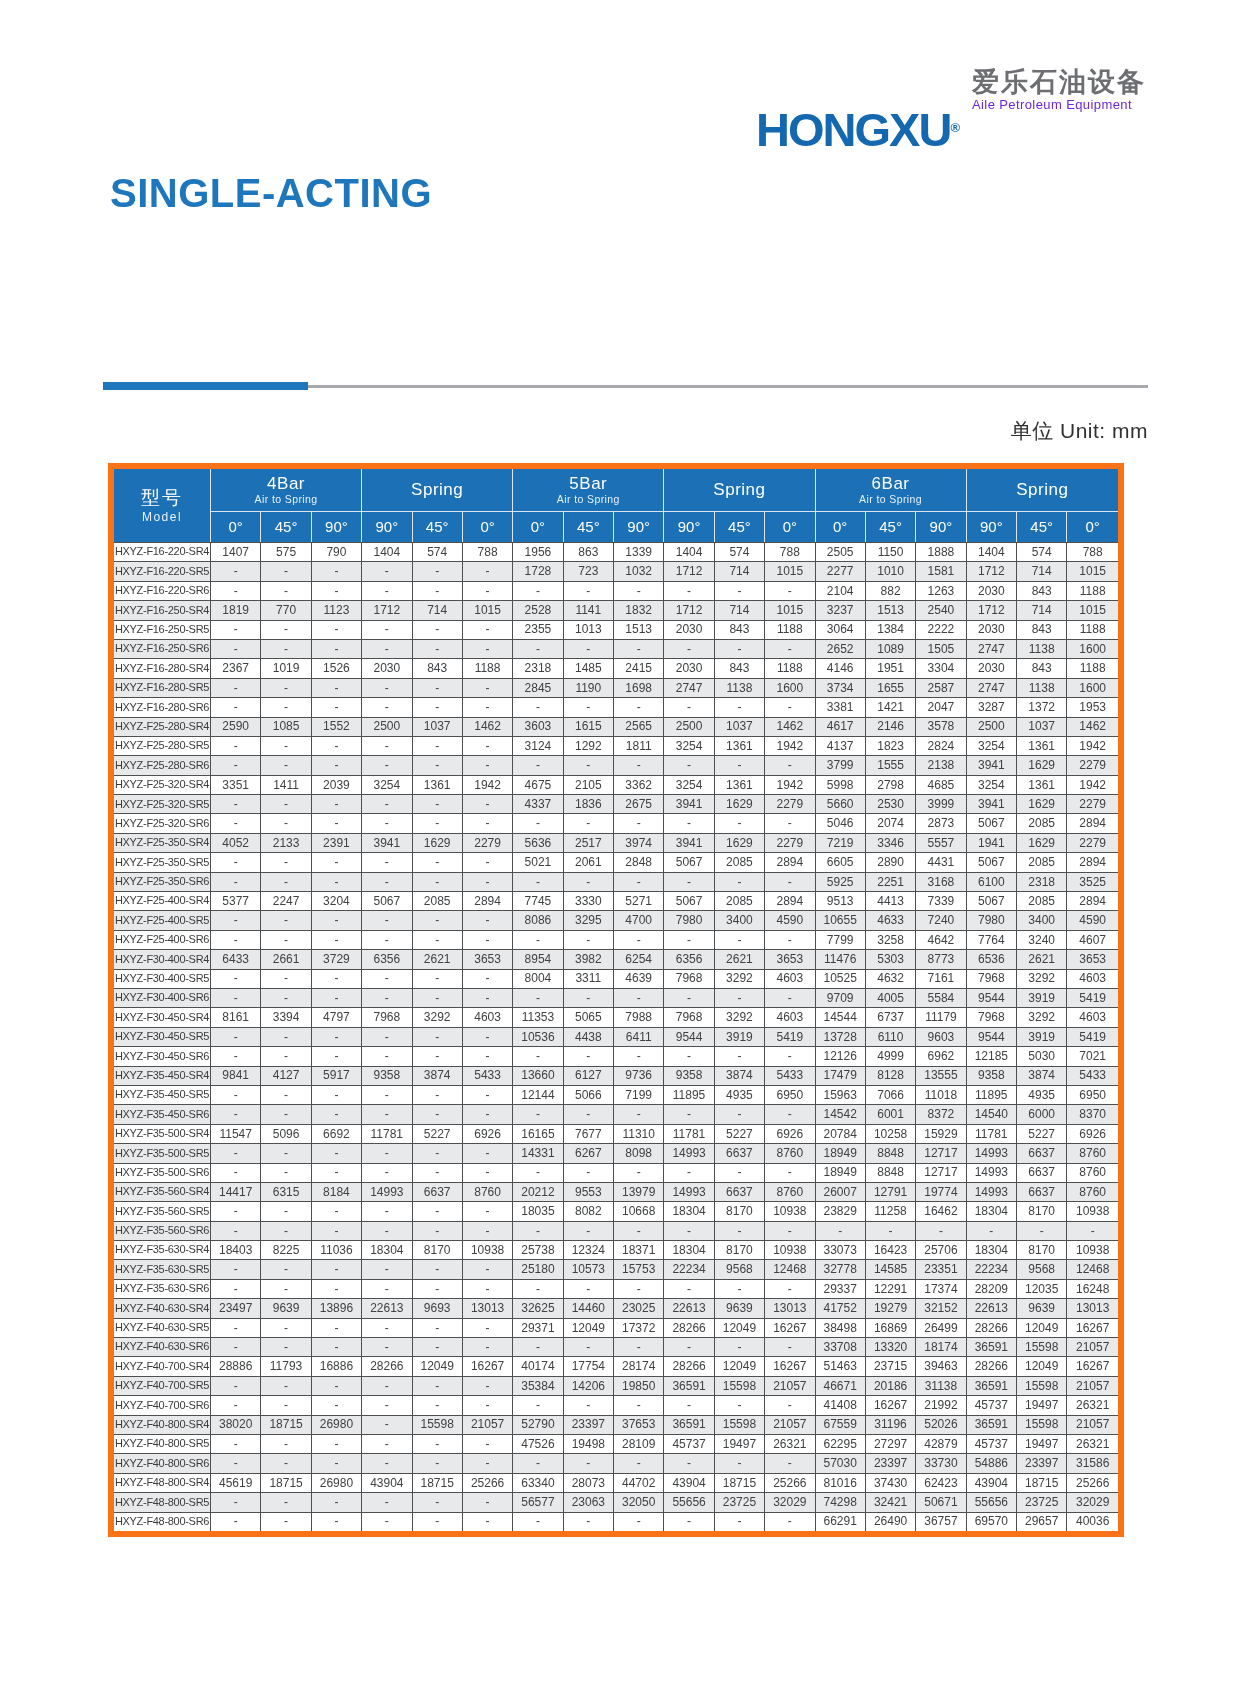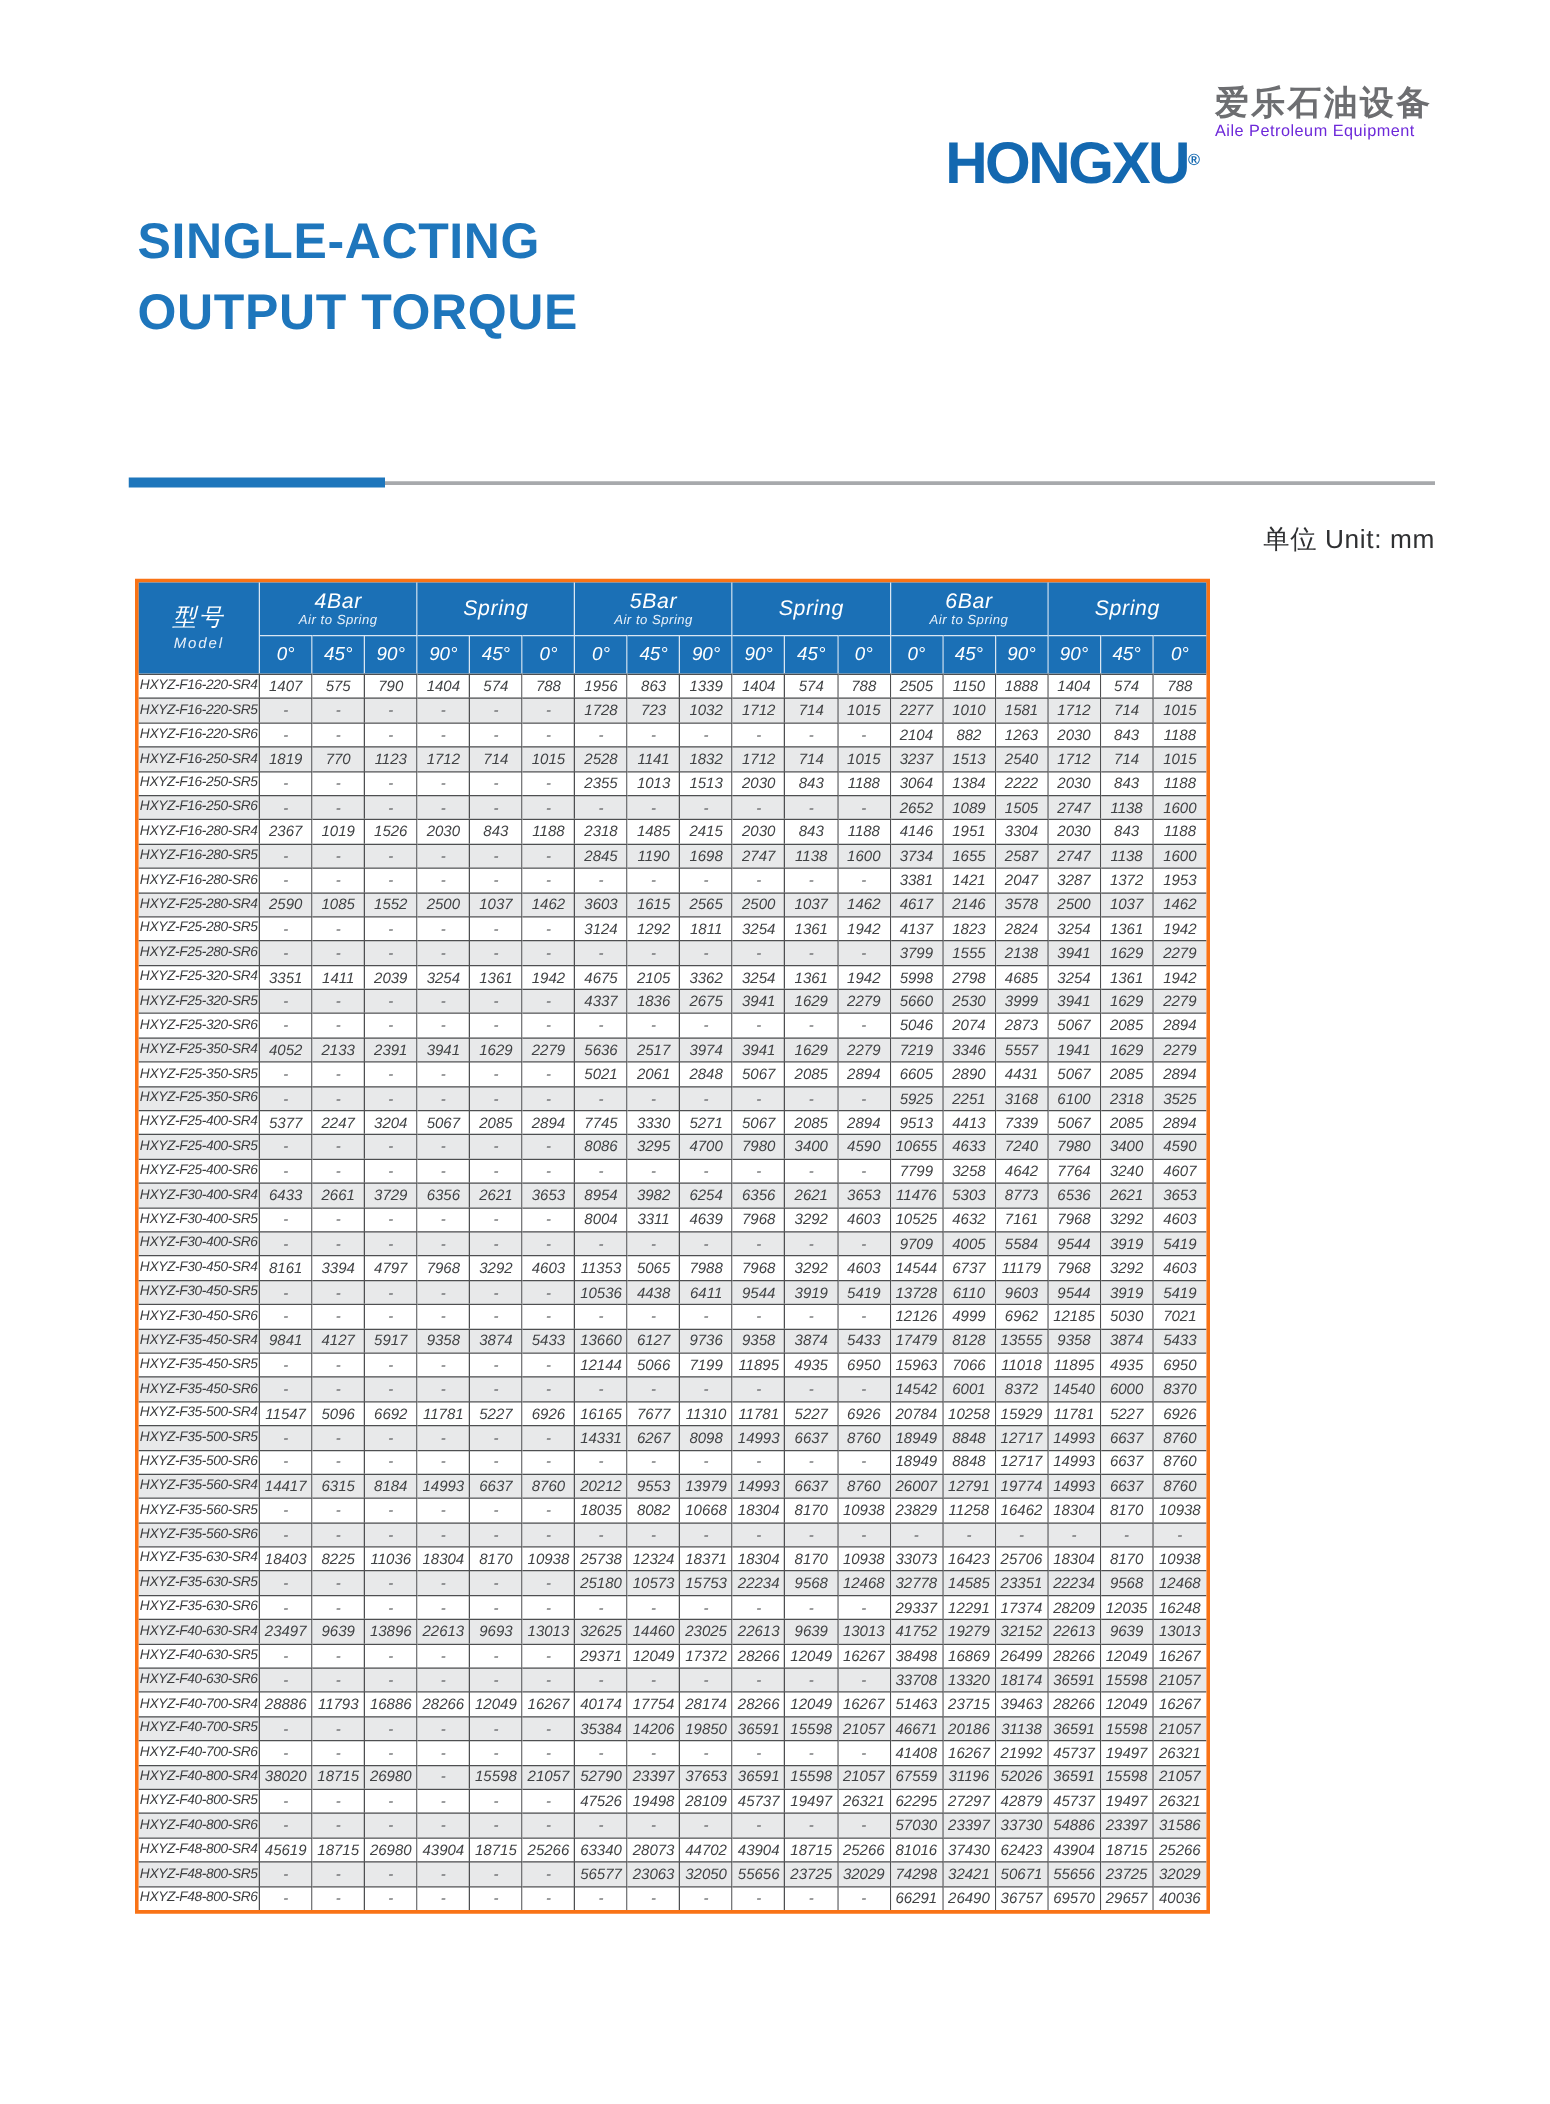--- a/index.html
+++ b/index.html
@@ -23,22 +23,22 @@
 
   
   .divider{position:absolute;left:103px;top:382px;width:1045px;height:8px;display:flex;align-items:center;}
   .div-blue{width:205px;height:8px;background:var(--title-blue);}
   .div-gray{flex:1;height:3px;background:#a7a9ac;}
 
   
   .unit{position:absolute;right:92px;top:417px;font-size:21px;color:#2f3032;letter-spacing:.5px;}
 
   
-  .tbl{position:absolute;left:108px;top:463px;width:860px;table-layout:fixed;
-       border-collapse:separate;border-spacing:0;border:3px solid #f97316;font-style:italic;}
+  .tbl{position:absolute;left:108px;top:463px;width:1016px;table-layout:fixed;
+       border-collapse:separate;border-spacing:0;border:6px solid #f97316;}
   .tbl th,.tbl td{box-sizing:border-box;padding:0;text-align:center;vertical-align:middle;line-height:1.05;}
   .tbl th{background:var(--header-blue);color:#fff;font-weight:normal;
           border-right:1px solid #d9e6f2;}
   .tbl th.last{border-right:none;}
   .tbl th .g-main{font-size:17px;letter-spacing:.5px;}
   .tbl th .g-sub{font-size:10.5px;letter-spacing:.4px;margin-top:1px;color:#e8f1fa;}
   .tbl th.model-h{font-size:19px;letter-spacing:2px;}
   .tbl th.model-h .m-en{font-size:12px;letter-spacing:1.5px;margin-top:3px;color:#e8f1fa;}
   tr.grp-row th{height:42px;}
   tr.deg-row th{height:31px;font-size:15px;border-top:1px solid #d9e6f2;}
@@ -57,21 +57,20 @@
   <header class="logo">
     <div class="brand"><span>HONGXU</span><span class="reg">®</span></div>
     <div class="brand-cn-block">
       <div class="brand-cn">爱乐石油设备</div>
       <div class="brand-en">Aile Petroleum Equipment</div>
     </div>
   </header>
 
   <section class="title-block">
     <div class="title-en">SINGLE-ACTING</div>
-    <div class="title-en">OUTPUT TORQUE</div>
   </section>
 
   <div class="divider">
     <div class="div-blue"></div>
     <div class="div-gray"></div>
   </div>
 
   <div class="unit">单位 Unit:  mm</div>
 
   <table class="tbl">

